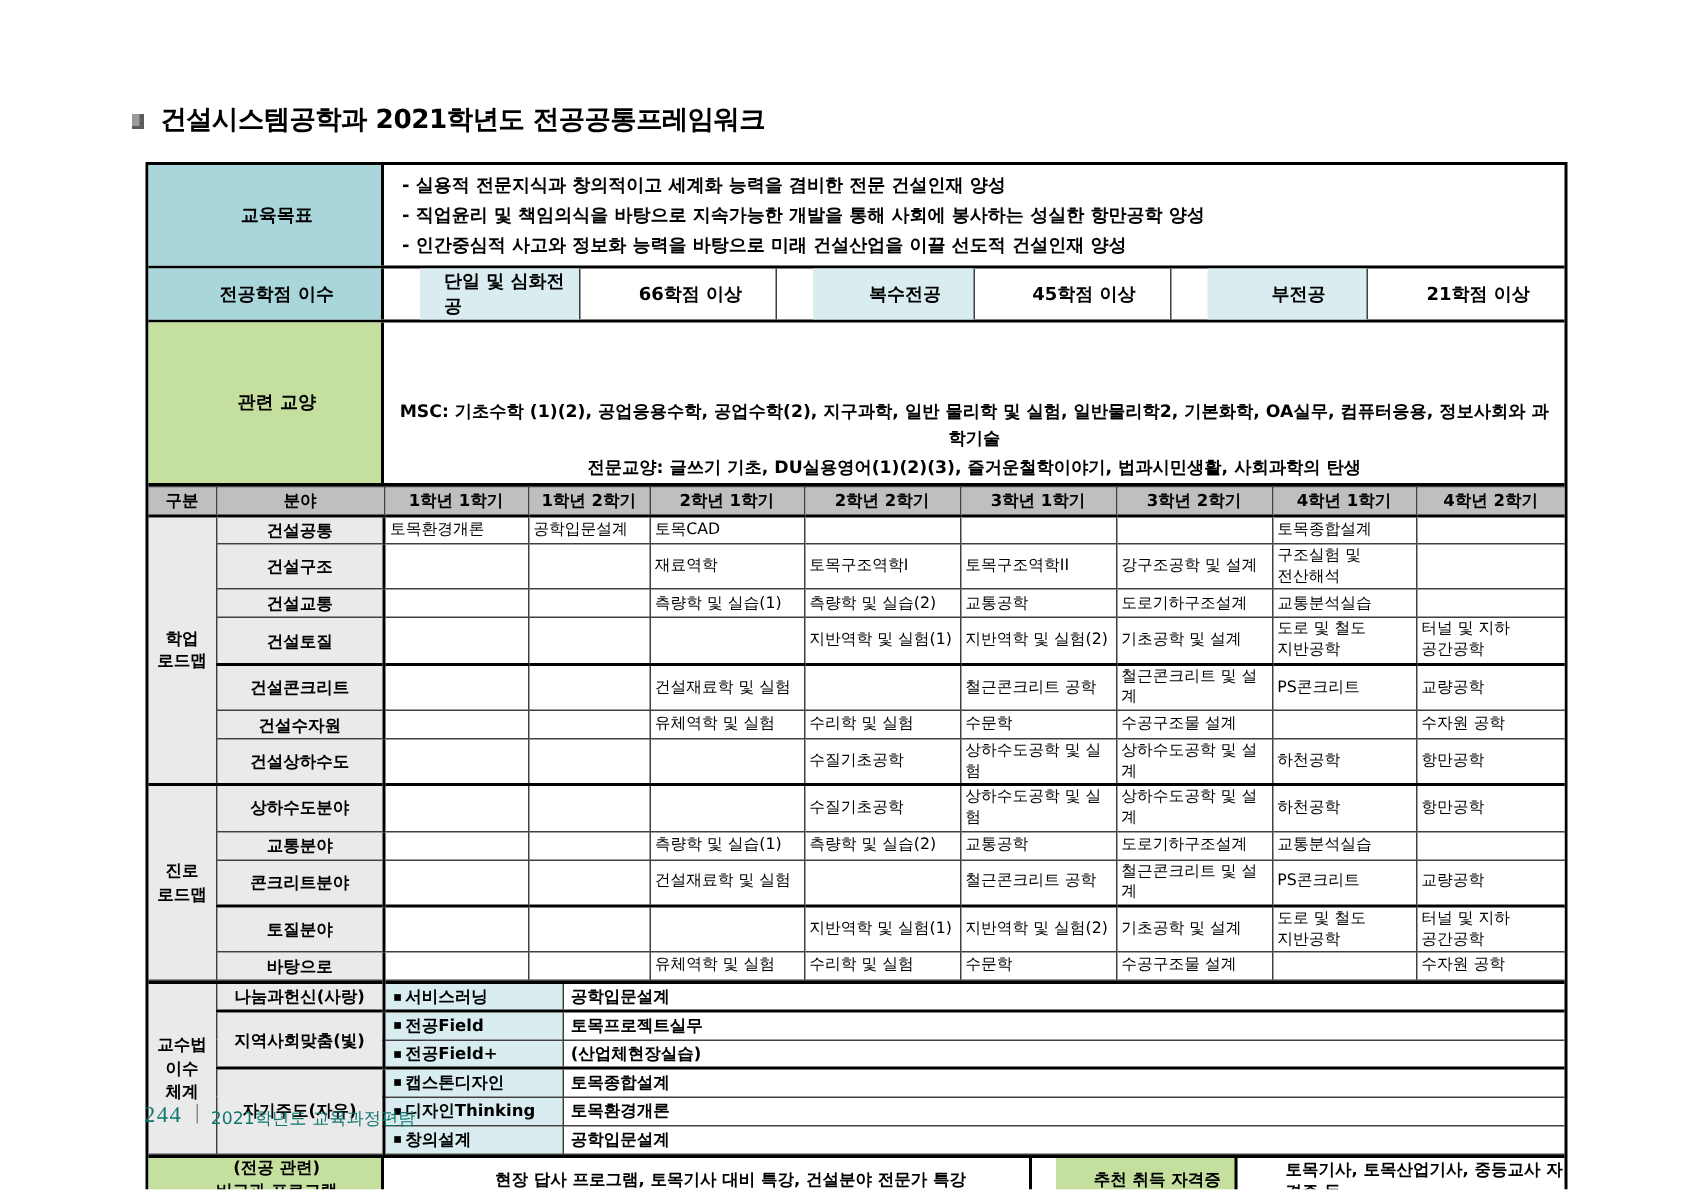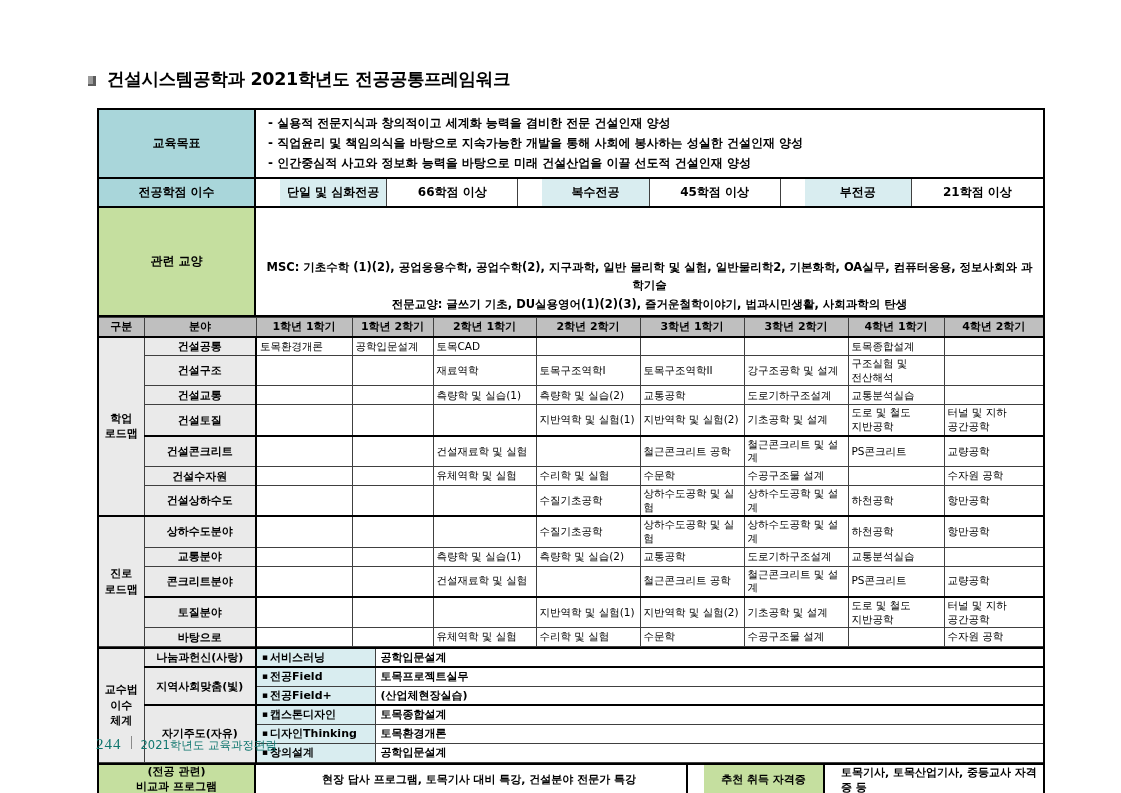--- a/index.html
+++ b/index.html
@@ -43,21 +43,21 @@
   .frame {
     position: absolute;
     left: 97px;
     top: 108px;
     width: 948px;
     border: 2px solid #000;
     background: #fff;
   }
 
   .grid-row { display: grid; }
-  .cell { display: flex; align-items: center; justify-content: center; }
+  .cell { display: flex; align-items: center; justify-content: center; padding-left: 16px; }
 
   .teal  { background: #a9d6da; }
   .pale  { background: #d9edf0; margin-left: 24px; }
   .greenbg { background: #c5df9f; }
 
   .label-cell {
     font-weight: bold;
     font-size: 12px;
     border-right: 2px solid #000;
     text-align: center;
@@ -173,21 +173,21 @@
     <span class="title-bullet"></span>
     <span class="doc-title">건설시스템공학과 2021학년도 전공공통프레임워크</span>
   </div>
 
   <div class="frame">
 
     <div class="grid-row goals-row">
       <div class="cell label-cell teal">교육목표</div>
       <div class="goals-content">
         <div>- 실용적 전문지식과 창의적이고 세계화 능력을 겸비한 전문 건설인재 양성</div>
-        <div>- 직업윤리 및 책임의식을 바탕으로 지속가능한 개발을 통해 사회에 봉사하는 성실한 건설인재 양성</div>
+        <div>- 직업윤리 및 책임의식을 바탕으로 지속가능한 개발을 통해 사회에 봉사하는 성실한 항만공학 양성</div>
         <div>- 인간중심적 사고와 정보화 능력을 바탕으로 미래 건설산업을 이끌 선도적 건설인재 양성</div>
       </div>
     </div>
 
     <div class="grid-row credits-row">
       <div class="cell label-cell teal">전공학점 이수</div>
       <div class="cell credit-cell pale">단일 및 심화전공</div>
       <div class="cell credit-cell">66학점 이상</div>
       <div class="cell credit-cell pale">복수전공</div>
       <div class="cell credit-cell">45학점 이상</div>

